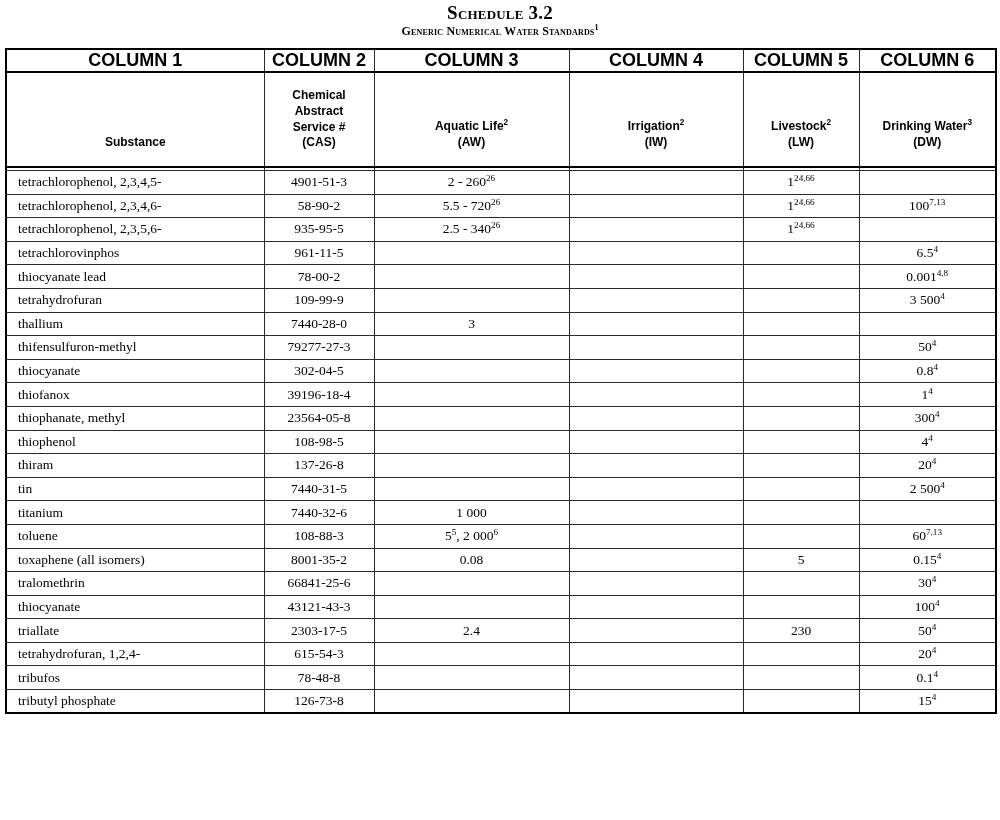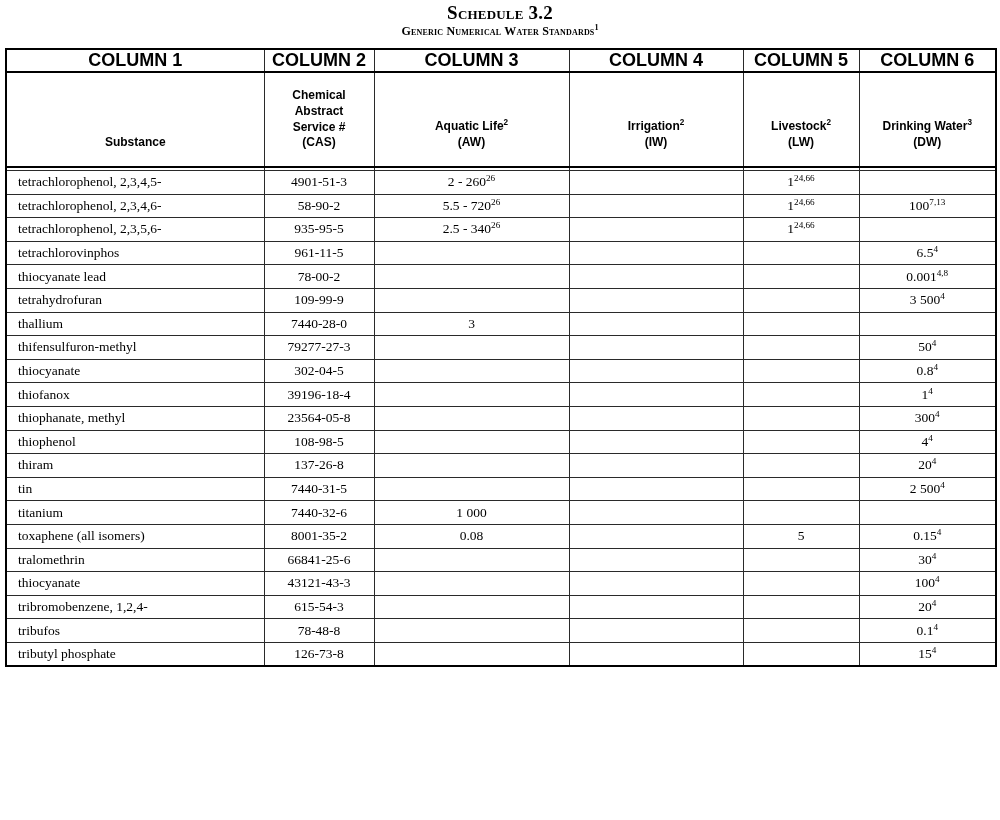--- a/index.html
+++ b/index.html
@@ -186,20 +186,28 @@
         </tr>
         <tr class="datarow">
           <td class="c0">titanium</td>
           <td class="c1">7440-32-6</td>
           <td class="c2">1 000</td>
           <td class="c3"></td>
           <td class="c4"></td>
           <td class="c5"></td>
         </tr>
         <tr class="datarow">
+          <td class="c0">toluene</td>
+          <td class="c1">108-88-3</td>
+          <td class="c2">5<sup class="sp">5</sup>, 2 000<sup class="sp">6</sup></td>
+          <td class="c3"></td>
+          <td class="c4"></td>
+          <td class="c5">60<sup class="sp">7,13</sup></td>
+        </tr>
+        <tr class="datarow">
           <td class="c0">toxaphene (all isomers)</td>
           <td class="c1">8001-35-2</td>
           <td class="c2">0.08</td>
           <td class="c3"></td>
           <td class="c4">5</td>
           <td class="c5">0.15<sup class="sp">4</sup></td>
         </tr>
         <tr class="datarow">
           <td class="c0">tralomethrin</td>
           <td class="c1">66841-25-6</td>
@@ -210,21 +218,29 @@
         </tr>
         <tr class="datarow">
           <td class="c0">thiocyanate</td>
           <td class="c1">43121-43-3</td>
           <td class="c2"></td>
           <td class="c3"></td>
           <td class="c4"></td>
           <td class="c5">100<sup class="sp">4</sup></td>
         </tr>
         <tr class="datarow">
-          <td class="c0">tribromobenzene, 1,2,4-</td>
+          <td class="c0">triallate</td>
+          <td class="c1">2303-17-5</td>
+          <td class="c2">2.4</td>
+          <td class="c3"></td>
+          <td class="c4">230</td>
+          <td class="c5">50<sup class="sp">4</sup></td>
+        </tr>
+        <tr class="datarow">
+          <td class="c0">tetrahydrofuran, 1,2,4-</td>
           <td class="c1">615-54-3</td>
           <td class="c2"></td>
           <td class="c3"></td>
           <td class="c4"></td>
           <td class="c5">20<sup class="sp">4</sup></td>
         </tr>
         <tr class="datarow">
           <td class="c0">tribufos</td>
           <td class="c1">78-48-8</td>
           <td class="c2"></td>

